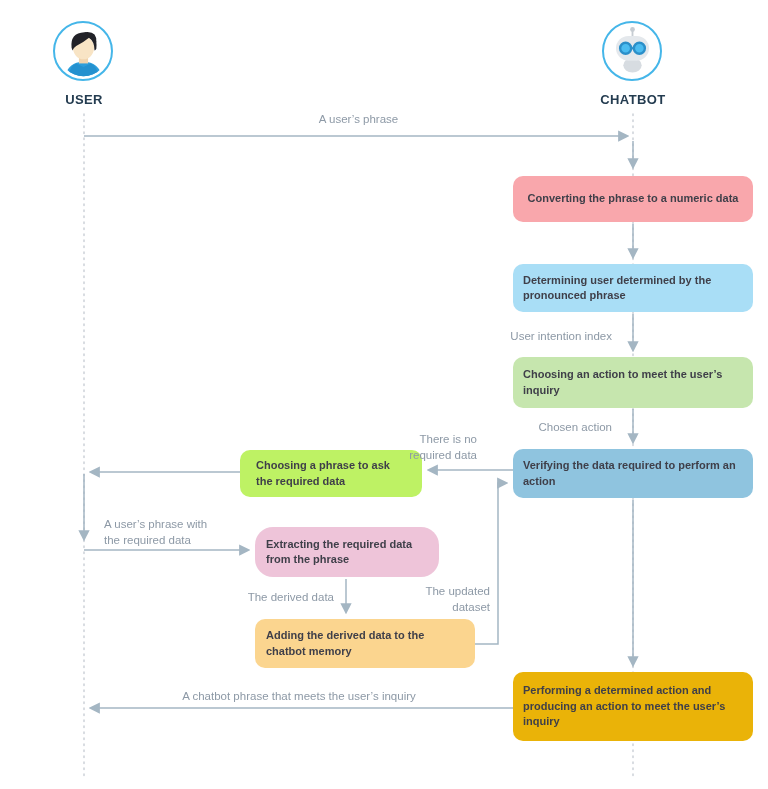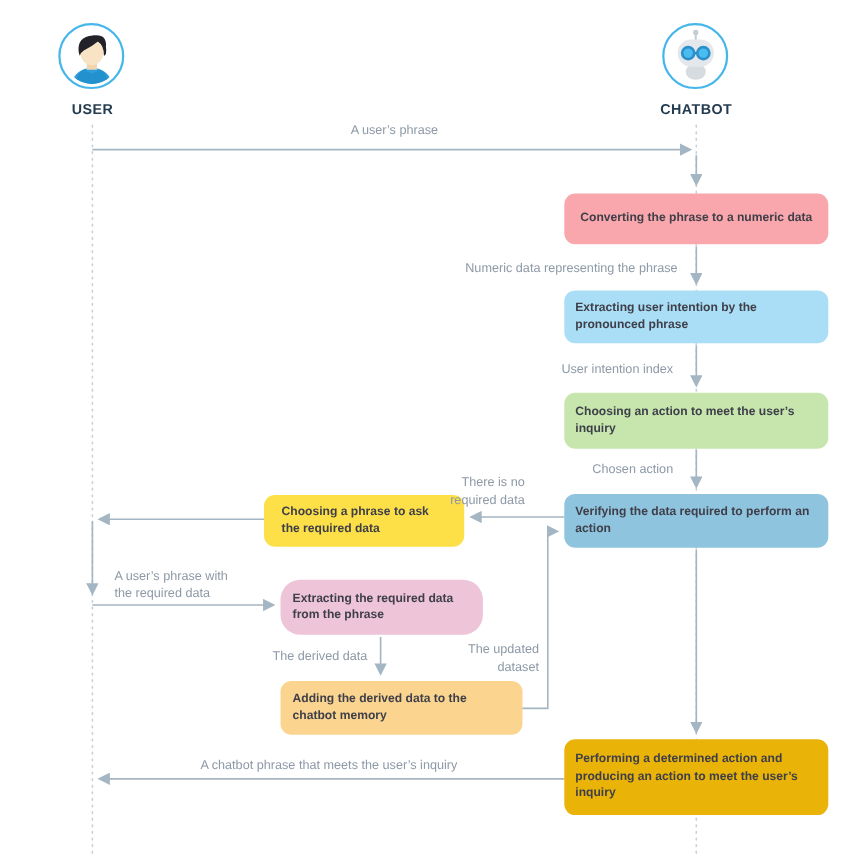--- a/index.html
+++ b/index.html
@@ -118,30 +118,29 @@
       <ellipse cx="30" cy="45" rx="10" ry="8" fill="#d7dce1"></ellipse>
       <rect x="12" y="13" width="36" height="27" rx="13.5" fill="#e4e8ec"></rect>
       <line x1="27" y1="26.5" x2="33" y2="26.5" stroke="#2b8fc9" stroke-width="2.5"></line>
       <circle cx="22.5" cy="26.5" r="6" fill="#4bbcf0" stroke="#2b8fc9" stroke-width="2.6"></circle>
       <circle cx="37.5" cy="26.5" r="6" fill="#4bbcf0" stroke="#2b8fc9" stroke-width="2.6"></circle>
     </svg>
   </div>
   <div class="actor-label" id="label-chatbot">CHATBOT</div>
 
   <div class="fbox" id="box-convert" style="background: rgb(249, 167, 172);">Converting the phrase to a numeric data</div>
-  <div class="fbox" id="box-intent" style="background: rgb(169, 222, 246);">Extracting user intention by the pronounced phrase</div>
+  <div class="fbox" id="box-intent" style="background: rgb(169, 222, 246);">Determining user determined by the pronounced phrase</div>
   <div class="fbox" id="box-choose-action" style="background: rgb(198, 230, 174);">Choosing an action to meet the user’s inquiry</div>
   <div class="fbox" id="box-verify" style="background: rgb(143, 196, 223);">Verifying the data required to perform an action</div>
-  <div class="fbox" id="box-ask-phrase" style="background: #fde047;">Choosing a phrase to ask the required data</div>
+  <div class="fbox" id="box-ask-phrase" style="background: #bef264;">Choosing a phrase to ask the required data</div>
   <div class="fbox" id="box-extract" style="background: rgb(238, 196, 217);">Extracting the required data from the phrase</div>
   <div class="fbox" id="box-memory" style="background: rgb(251, 213, 143);">Adding the derived data to the chatbot memory</div>
   <div class="fbox" id="box-perform" style="background: #eab308;">Performing a determined action and producing an action to meet the user’s inquiry</div>
 
   <div class="elabel" id="el-user-phrase">A user’s phrase</div>
-  <div class="elabel" id="el-numeric-data">Numeric data representing the phrase</div>
   <div class="elabel" id="el-intention-index">User intention index</div>
   <div class="elabel" id="el-chosen-action">Chosen action</div>
   <div class="elabel" id="el-no-required-data">There is no
 required data</div>
   <div class="elabel" id="el-phrase-with-data">A user’s phrase with
 the required data</div>
   <div class="elabel" id="el-derived-data">The derived data</div>
   <div class="elabel" id="el-updated-dataset">The updated
 dataset</div>
   <div class="elabel" id="el-meets-inquiry">A chatbot phrase that meets the user’s inquiry</div>

